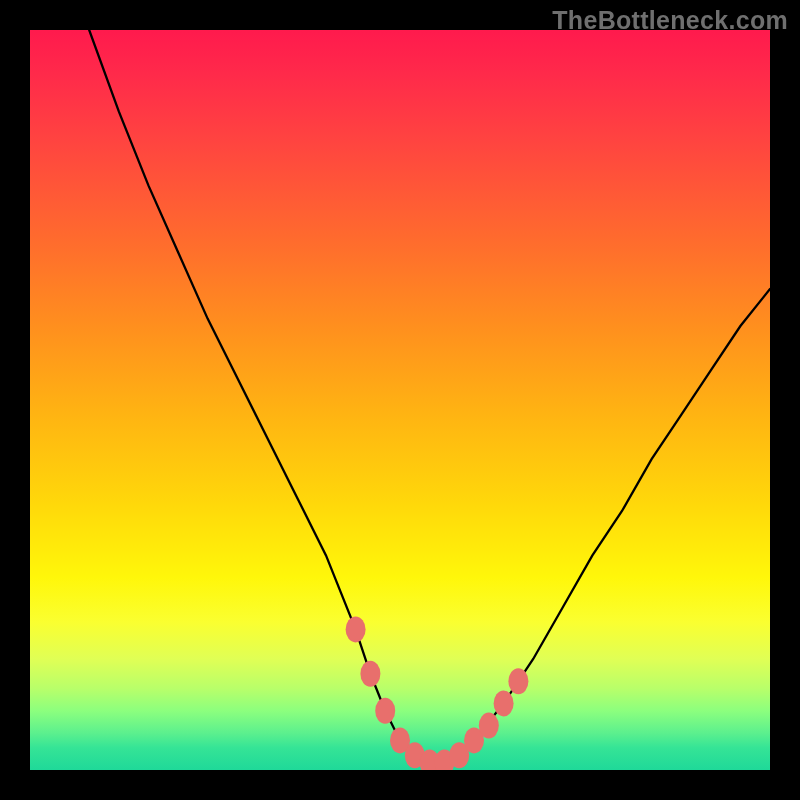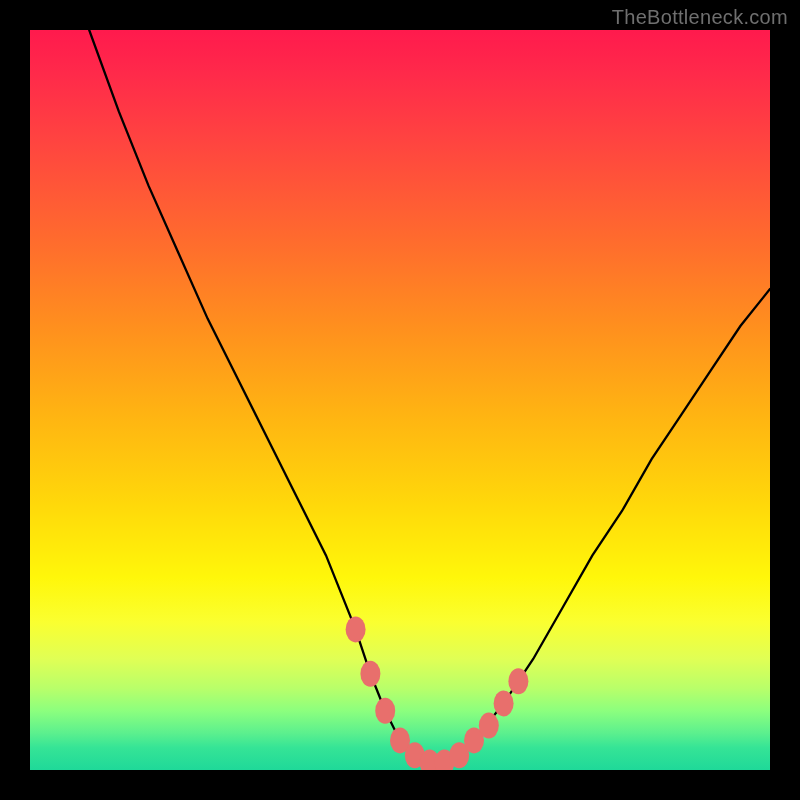--- a/index.html
+++ b/index.html
@@ -41,22 +41,22 @@
       #5cf08e 95%,
       #35e496 97%,
       #1fd999 100%
     );
   }
   .watermark {
     position: absolute;
     top: 6px;
     right: 12px;
     color: #6f6f6f;
-    font-size: 20px;
-    font-weight: 400;
+    font-size: 25px;
+    font-weight: 700;
     letter-spacing: 0.3px;
     user-select: none;
   }
   svg.overlay {
     position: absolute;
     left: 0;
     top: 0;
     width: 740px;
     height: 740px;
   }

